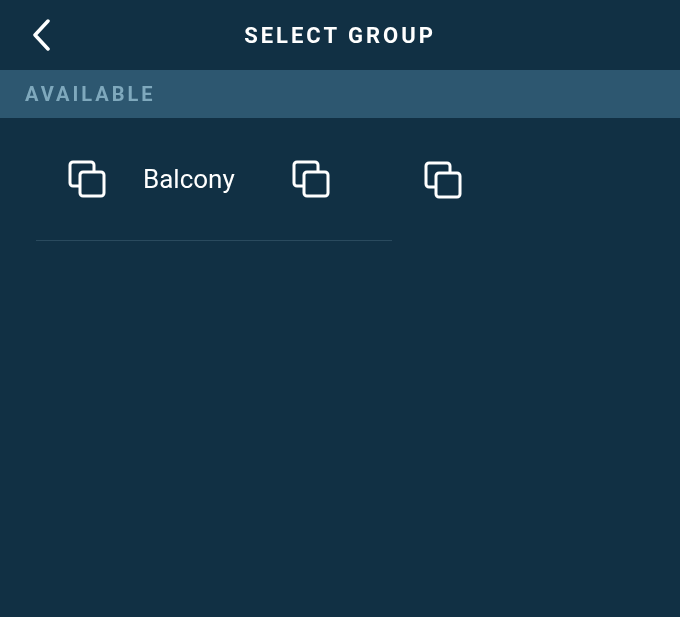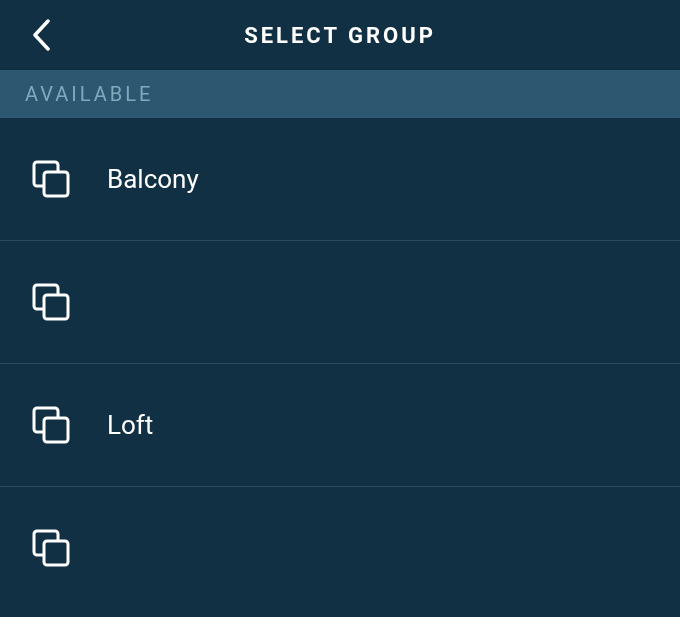--- a/index.html
+++ b/index.html
@@ -37,27 +37,28 @@
       text-align: center;
       font-size: 22px;
       font-weight: 700;
       letter-spacing: 3px;
       color: #ffffff;
     }
     .section-header {
       background-color: #2d5770;
       padding: 12px 25px;
       font-size: 20px;
-      font-weight: 400;
+      font-weight: 700;
       letter-spacing: 3px;
       color: #7fa9bd;
     }
     .list {
       display: flex;
-      flex-direction: column;
+      flex-direction: row;
+      margin-left: 36px;
     }
     .list-item {
       display: flex;
       align-items: center;
       padding: 40px 25px 40px 30px;
       border-bottom: 1px solid #2a4a5e;
       cursor: pointer;
     }
     .list-item:last-child {
       border-bottom: none;
@@ -102,29 +103,20 @@
 
   <div class="list-item">
     <span class="group-icon">
       <svg width="42" height="42" viewBox="0 0 42 42" fill="none">
         <rect x="4" y="4" width="24" height="24" rx="3" stroke="#ffffff" stroke-width="3" fill="#113044"></rect>
         <rect x="14" y="14" width="24" height="24" rx="3" stroke="#ffffff" stroke-width="3" fill="#113044"></rect>
       </svg>
     </span>
   </div>
 
-  <div class="list-item">
-    <span class="group-icon">
-      <svg width="42" height="42" viewBox="0 0 42 42" fill="none">
-        <rect x="4" y="4" width="24" height="24" rx="3" stroke="#ffffff" stroke-width="3" fill="#113044"></rect>
-        <rect x="14" y="14" width="24" height="24" rx="3" stroke="#ffffff" stroke-width="3" fill="#113044"></rect>
-      </svg>
-    </span>
-    <span class="list-item-label">Loft</span>
-  </div>
 
   <div class="list-item">
     <span class="group-icon">
       <svg width="42" height="42" viewBox="0 0 42 42" fill="none">
         <rect x="4" y="4" width="24" height="24" rx="3" stroke="#ffffff" stroke-width="3" fill="#113044"></rect>
         <rect x="14" y="14" width="24" height="24" rx="3" stroke="#ffffff" stroke-width="3" fill="#113044"></rect>
       </svg>
     </span>
   </div>
 

